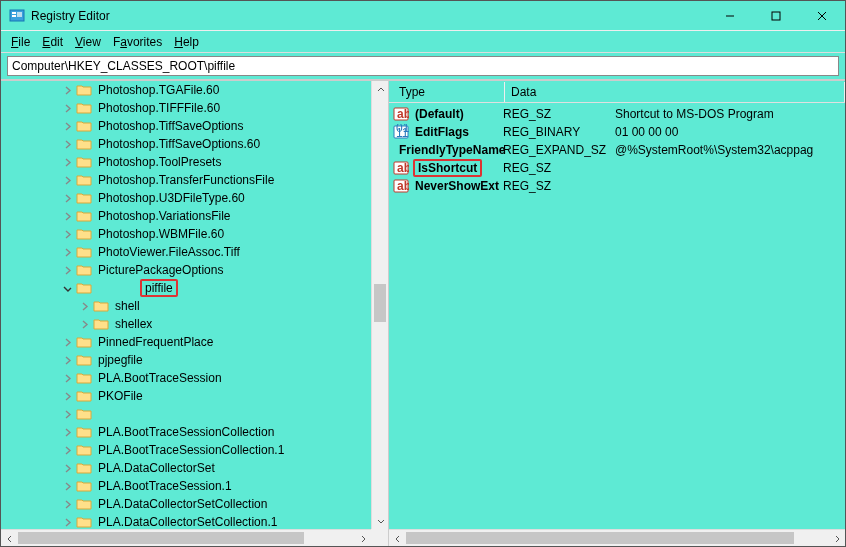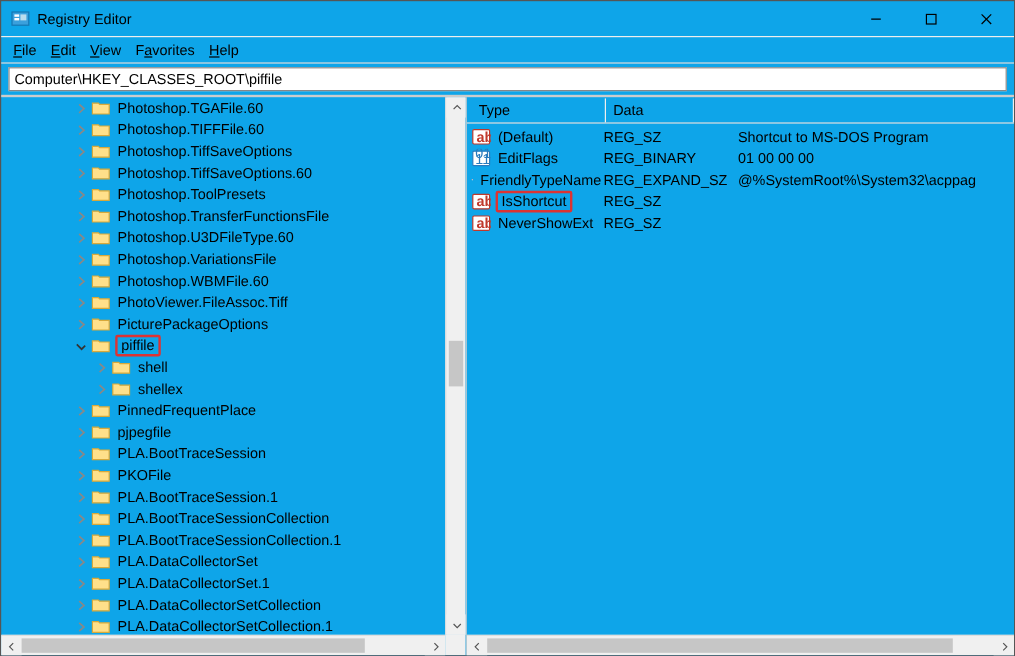--- a/index.html
+++ b/index.html
@@ -1,17 +1,17 @@
 <!DOCTYPE html>
 <html><head>
 <meta charset="utf-8">
 <style>
   * { box-sizing: border-box; font-family: 'Segoe UI', Tahoma, sans-serif; font-size: 12px; }
   body { margin: 0; padding: 0; background: #fff; }
-  .window { width: 846px; height: 547px; border: 1px solid #555; display: flex; flex-direction: column; background: #0ea5e9; }
+  .window { width: 846px; height: 547px; border: 1px solid #555; display: flex; flex-direction: column; background: #5eead4; }
   .titlebar { height: 30px; display: flex; align-items: center; padding: 0 0 0 8px; border-bottom: 1px solid #eee; }
   .titlebar .icon { width: 16px; height: 16px; margin-right: 6px; display: inline-flex; }
   .titlebar .title { flex: 1; }
   .win-btns { display: flex; }
   .win-btn { width: 46px; height: 30px; display: flex; align-items: center; justify-content: center; }
   .win-btn svg { width: 10px; height: 10px; }
   .menubar { display: flex; gap: 4px; padding: 2px 6px; align-items: center; border-bottom: 1px solid #ddd; height: 22px; }
   .menu-item { padding: 2px 4px; }
   .menu-item span.u { text-decoration: underline; }
   .addressbar { padding: 3px 6px; border-bottom: 1px solid #ccc; }
@@ -19,30 +19,30 @@
   .content { flex: 1; display: flex; border-top: 1px solid #ccc; min-height: 0; }
   .tree-pane { width: 388px; border-right: 1px solid #ccc; position: relative; overflow: hidden; }
   .tree-scroll { position: absolute; inset:0; overflow: hidden; }
   .list-pane { flex: 1; position: relative; overflow: hidden; }
   .tree { padding: 0 0 4px 2px; }
   .tree-row { display: flex; align-items: center; height: 18px; white-space: nowrap; }
   .expander { width: 14px; height: 14px; display: inline-flex; align-items: center; justify-content: center; color: #666; margin-right: 2px; }
   .expander svg { width: 9px; height: 9px; }
   .folder-icon { width: 16px; height: 14px; margin-right: 4px; display: inline-flex; }
   .tree-label { padding: 0 2px; }
-  .tree-label.sel { border: 2px solid #d33; border-radius: 2px; padding: 0 3px; }
+  .tree-label.sel { border: 2px solid #d33; border-radius: 2px; padding: 0 3px; margin-left: 44px; }
   .indent { display:inline-block; }
   .list-header { display: flex; border-bottom: 1px solid #e0e0e0; height: 22px; align-items: center; padding-left: 4px; }
   .lh-col { padding: 3px 6px; border-right: 1px solid #eee; }
   .lh-name { width: 128px; } .lh-type { width: 112px; } .lh-data { flex:1; }
   .list-body { padding-top: 2px; }
   .list-row { display: flex; align-items: center; height: 18px; padding-left: 4px; }
   .val-icon { width: 16px; height: 16px; margin-right: 4px; display:inline-flex; align-items:center; justify-content:flex-end; }
   .val-name { width: 110px; display:flex; align-items:center; }
-  .val-name-text { padding: 0 2px; }
+  .val-name-text { padding: 0 2px; font-weight: bold; }
   .val-name-text.sel { border: 2px solid #d33; border-radius:2px; padding: 0 3px; }
   .val-type { width: 112px; }
   .val-data { flex:1; white-space: nowrap; overflow: hidden; }
   .scrollbar-v { position:absolute; right:0; top:0; bottom:17px; width:17px; background:#f0f0f0; border-left:1px solid #ddd; display:flex; flex-direction:column; }
   .scrollbar-h { position:absolute; left:0; right:17px; bottom:0; height:17px; background:#f0f0f0; border-top:1px solid #ddd; display:flex; }
   .sb-btn { width:17px; height:17px; display:flex; align-items:center; justify-content:center; background:#f0f0f0; }
   .sb-track-v { flex:1; position:relative; }
   .sb-track-h { flex:1; position:relative; }
   .sb-thumb { position:absolute; background:#c6c6c6; }
   .sb-corner { position:absolute; right:0; bottom:0; width:17px; height:17px; background:#f0f0f0; }
@@ -356,77 +356,76 @@
               <span class="expander">
                 <svg viewBox="0 0 9 9">
                   <path d="M3 1 L7 4.5 L3 8" fill="none" stroke="#888" stroke-width="1.4"></path>
                 </svg>
               </span>
               <span class="folder-icon">
                 <svg viewBox="0 0 16 14">
                   <path d="M1 3 L1 12 L15 12 L15 4 L7 4 L6 3 Z" fill="#ffe08a" stroke="#d8a93a"></path>
                 </svg>
               </span>
+            </div>
+            <div class="tree-row">
+              <span class="indent" style="width: 57px;"></span>
+              <span class="expander">
+                <svg viewBox="0 0 9 9">
+                  <path d="M3 1 L7 4.5 L3 8" fill="none" stroke="#888" stroke-width="1.4"></path>
+                </svg>
+              </span>
+              <span class="folder-icon">
+                <svg viewBox="0 0 16 14">
+                  <path d="M1 3 L1 12 L15 12 L15 4 L7 4 L6 3 Z" fill="#ffe08a" stroke="#d8a93a"></path>
+                </svg>
+              </span>
+              <span class="tree-label">PLA.BootTraceSessionCollection</span>
+            </div>
+            <div class="tree-row">
+              <span class="indent" style="width: 57px;"></span>
+              <span class="expander">
+                <svg viewBox="0 0 9 9">
+                  <path d="M3 1 L7 4.5 L3 8" fill="none" stroke="#888" stroke-width="1.4"></path>
+                </svg>
+              </span>
+              <span class="folder-icon">
+                <svg viewBox="0 0 16 14">
+                  <path d="M1 3 L1 12 L15 12 L15 4 L7 4 L6 3 Z" fill="#ffe08a" stroke="#d8a93a"></path>
+                </svg>
+              </span>
+              <span class="tree-label">PLA.BootTraceSessionCollection.1</span>
+            </div>
+            <div class="tree-row">
+              <span class="indent" style="width: 57px;"></span>
+              <span class="expander">
+                <svg viewBox="0 0 9 9">
+                  <path d="M3 1 L7 4.5 L3 8" fill="none" stroke="#888" stroke-width="1.4"></path>
+                </svg>
+              </span>
+              <span class="folder-icon">
+                <svg viewBox="0 0 16 14">
+                  <path d="M1 3 L1 12 L15 12 L15 4 L7 4 L6 3 Z" fill="#ffe08a" stroke="#d8a93a"></path>
+                </svg>
+              </span>
+              <span class="tree-label">PLA.DataCollectorSet</span>
+            </div>
+            <div class="tree-row">
+              <span class="indent" style="width: 57px;"></span>
+              <span class="expander">
+                <svg viewBox="0 0 9 9">
+                  <path d="M3 1 L7 4.5 L3 8" fill="none" stroke="#888" stroke-width="1.4"></path>
+                </svg>
+              </span>
+              <span class="folder-icon">
+                <svg viewBox="0 0 16 14">
+                  <path d="M1 3 L1 12 L15 12 L15 4 L7 4 L6 3 Z" fill="#ffe08a" stroke="#d8a93a"></path>
+                </svg>
+              </span>
               <span class="tree-label">PLA.BootTraceSession.1</span>
-            </div>
-            <div class="tree-row">
-              <span class="indent" style="width: 57px;"></span>
-              <span class="expander">
-                <svg viewBox="0 0 9 9">
-                  <path d="M3 1 L7 4.5 L3 8" fill="none" stroke="#888" stroke-width="1.4"></path>
-                </svg>
-              </span>
-              <span class="folder-icon">
-                <svg viewBox="0 0 16 14">
-                  <path d="M1 3 L1 12 L15 12 L15 4 L7 4 L6 3 Z" fill="#ffe08a" stroke="#d8a93a"></path>
-                </svg>
-              </span>
-              <span class="tree-label">PLA.BootTraceSessionCollection</span>
-            </div>
-            <div class="tree-row">
-              <span class="indent" style="width: 57px;"></span>
-              <span class="expander">
-                <svg viewBox="0 0 9 9">
-                  <path d="M3 1 L7 4.5 L3 8" fill="none" stroke="#888" stroke-width="1.4"></path>
-                </svg>
-              </span>
-              <span class="folder-icon">
-                <svg viewBox="0 0 16 14">
-                  <path d="M1 3 L1 12 L15 12 L15 4 L7 4 L6 3 Z" fill="#ffe08a" stroke="#d8a93a"></path>
-                </svg>
-              </span>
-              <span class="tree-label">PLA.BootTraceSessionCollection.1</span>
-            </div>
-            <div class="tree-row">
-              <span class="indent" style="width: 57px;"></span>
-              <span class="expander">
-                <svg viewBox="0 0 9 9">
-                  <path d="M3 1 L7 4.5 L3 8" fill="none" stroke="#888" stroke-width="1.4"></path>
-                </svg>
-              </span>
-              <span class="folder-icon">
-                <svg viewBox="0 0 16 14">
-                  <path d="M1 3 L1 12 L15 12 L15 4 L7 4 L6 3 Z" fill="#ffe08a" stroke="#d8a93a"></path>
-                </svg>
-              </span>
-              <span class="tree-label">PLA.DataCollectorSet</span>
-            </div>
-            <div class="tree-row">
-              <span class="indent" style="width: 57px;"></span>
-              <span class="expander">
-                <svg viewBox="0 0 9 9">
-                  <path d="M3 1 L7 4.5 L3 8" fill="none" stroke="#888" stroke-width="1.4"></path>
-                </svg>
-              </span>
-              <span class="folder-icon">
-                <svg viewBox="0 0 16 14">
-                  <path d="M1 3 L1 12 L15 12 L15 4 L7 4 L6 3 Z" fill="#ffe08a" stroke="#d8a93a"></path>
-                </svg>
-              </span>
-              <span class="tree-label">PLA.DataCollectorSet.1</span>
             </div>
             <div class="tree-row">
               <span class="indent" style="width: 57px;"></span>
               <span class="expander">
                 <svg viewBox="0 0 9 9">
                   <path d="M3 1 L7 4.5 L3 8" fill="none" stroke="#888" stroke-width="1.4"></path>
                 </svg>
               </span>
               <span class="folder-icon">
                 <svg viewBox="0 0 16 14">

